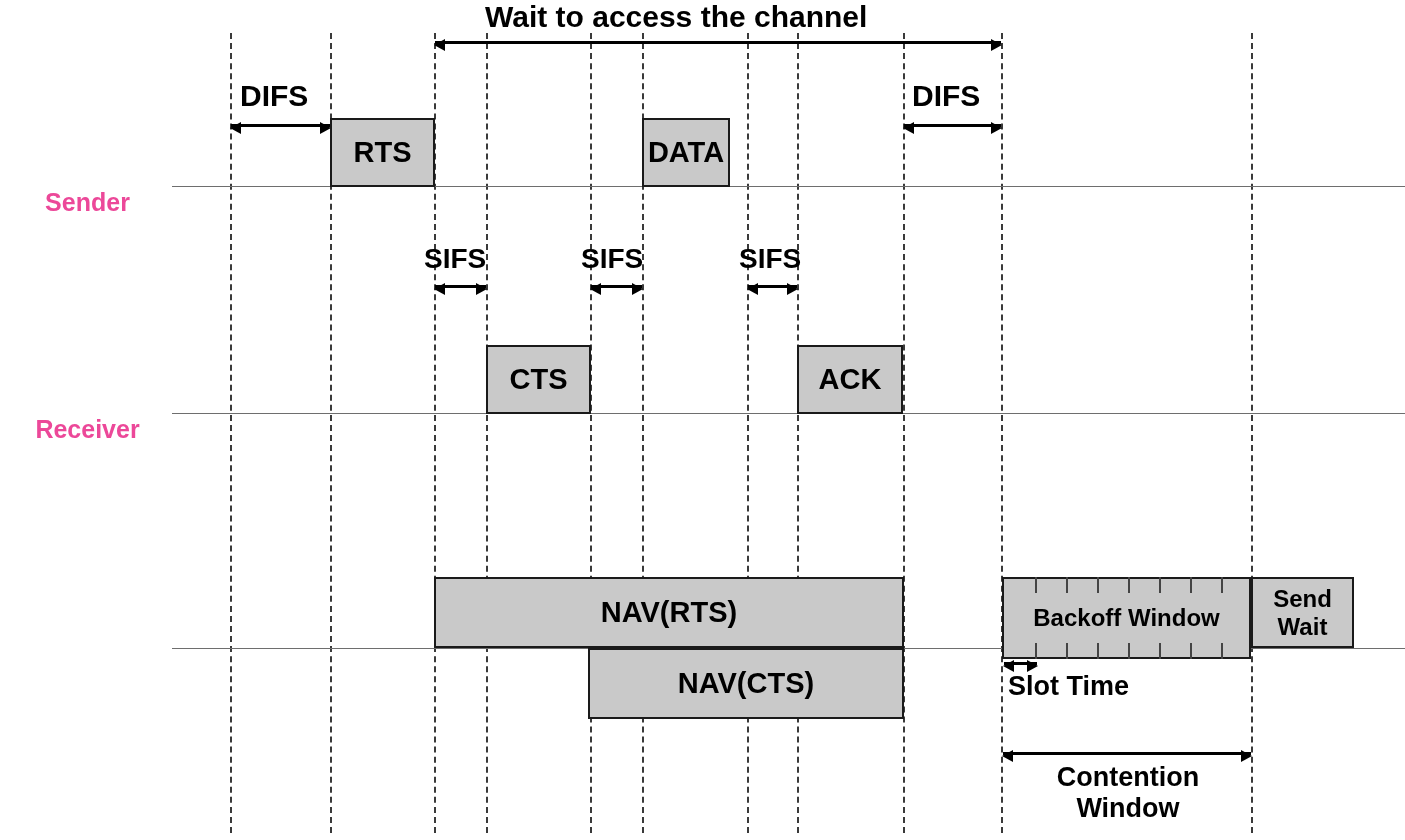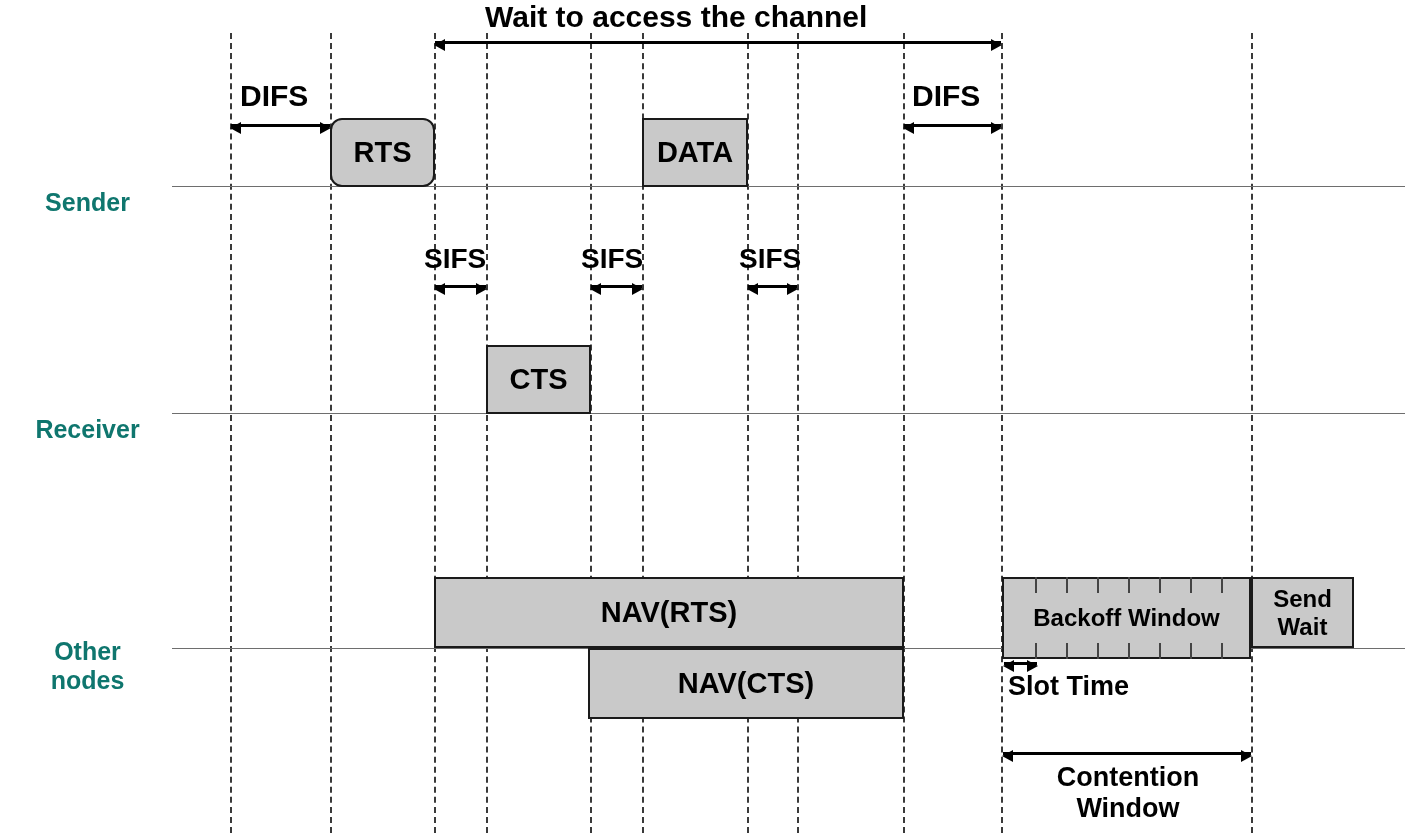--- a/index.html
+++ b/index.html
@@ -5,21 +5,21 @@
   html,body{margin:0;padding:0;background:#fff;}
   body{font-family:"Liberation Sans", sans-serif;}
   #stage{position:relative;width:1405px;height:840px;background:#fff;overflow:hidden;}
 
   
   .vline{position:absolute;width:0;border-left:2px dashed #3a3a3a;}
   .hline{position:absolute;height:0;border-top:1.6px solid #6e6e6e;}
   .frame{position:absolute;background:#c9c9c9;border:2px solid #1a1a1a;
          display:flex;align-items:center;justify-content:center;
          font-weight:bold;color:#000;box-sizing:border-box;}
-  .rowlabel{position:absolute;font-weight:bold;color:#0f766e;font-size:25px;
+  .rowlabel{position:absolute;font-weight:bold;color:#ec4899;font-size:25px;
             text-align:center;line-height:1.15;}
   .caption{position:absolute;font-weight:bold;color:#000;}
 
   
   .arrow{position:absolute;height:0;border-top:3px solid #000;}
   .arrow:before,.arrow:after{content:"";position:absolute;top:-5px;
       width:0;height:0;border-top:6px solid transparent;border-bottom:6px solid transparent;}
   .arrow:before{left:-1px;border-right:11px solid #000;}
   .arrow:after{right:-1px;border-left:11px solid #000;}
 
@@ -49,44 +49,43 @@
 
   <div class="title" style="left:485px;top:0px;">Wait to access the channel</div>
   <div class="arrow" style="left:435px;top:41px;width:566px;"></div>
 
   <div class="hline" style="left:172px;top:186px;width:1233px;"></div>
   <div class="hline" style="left:172px;top:413px;width:1233px;"></div>
   <div class="hline" style="left:172px;top:648px;width:1233px;"></div>
 
   <div class="rowlabel" style="left:10px;top:188px;width:155px;">Sender</div>
   <div class="rowlabel" style="left:10px;top:415px;width:155px;">Receiver</div>
-  <div class="rowlabel" style="left:10px;top:637px;width:155px;white-space:pre-line;">Other
-nodes</div>
 
   <div class="caption" style="left:240px;top:79px;font-size:30px;">DIFS</div>
   <div class="arrow" style="left:231px;top:124px;width:99px;"></div>
 
-  <div class="frame" style="left:330px;top:118px;width:105px;height:69px;font-size:29px;border-radius:12px;">RTS</div>
+  <div class="frame" style="left:330px;top:118px;width:105px;height:69px;font-size:29px;">RTS</div>
 
-  <div class="frame" style="left:642px;top:118px;width:106px;height:69px;font-size:29px;">DATA</div>
+  <div class="frame" style="left:642px;top:118px;width:88px;height:69px;font-size:29px;">DATA</div>
 
   <div class="caption" style="left:912px;top:79px;font-size:30px;">DIFS</div>
   <div class="arrow" style="left:904px;top:124px;width:97px;"></div>
 
   <div class="caption" style="left:424px;top:243px;font-size:28px;">SIFS</div>
   <div class="arrow" style="left:435px;top:285px;width:51px;"></div>
 
   <div class="caption" style="left:581px;top:243px;font-size:28px;">SIFS</div>
   <div class="arrow" style="left:591px;top:285px;width:51px;"></div>
 
   <div class="caption" style="left:739px;top:243px;font-size:28px;">SIFS</div>
   <div class="arrow" style="left:748px;top:285px;width:49px;"></div>
 
   <div class="frame" style="left:486px;top:345px;width:105px;height:69px;font-size:29px;">CTS</div>
 
+  <div class="frame" style="left:797px;top:345px;width:106px;height:69px;font-size:29px;">ACK</div>
 
   <div class="frame" style="left:434px;top:577px;width:470px;height:71px;font-size:29px;">NAV(RTS)</div>
 
   <div class="frame" style="left:588px;top:648px;width:316px;height:71px;font-size:29px;">NAV(CTS)</div>
 
 
   <div class="frame" style="left:1002px;top:577px;width:249px;height:82px;">
     <div class="tick" style="left:31px;top:-2px;height:16px;"></div>
     <div class="tick" style="left:62px;top:-2px;height:16px;"></div>
     <div class="tick" style="left:93px;top:-2px;height:16px;"></div>

